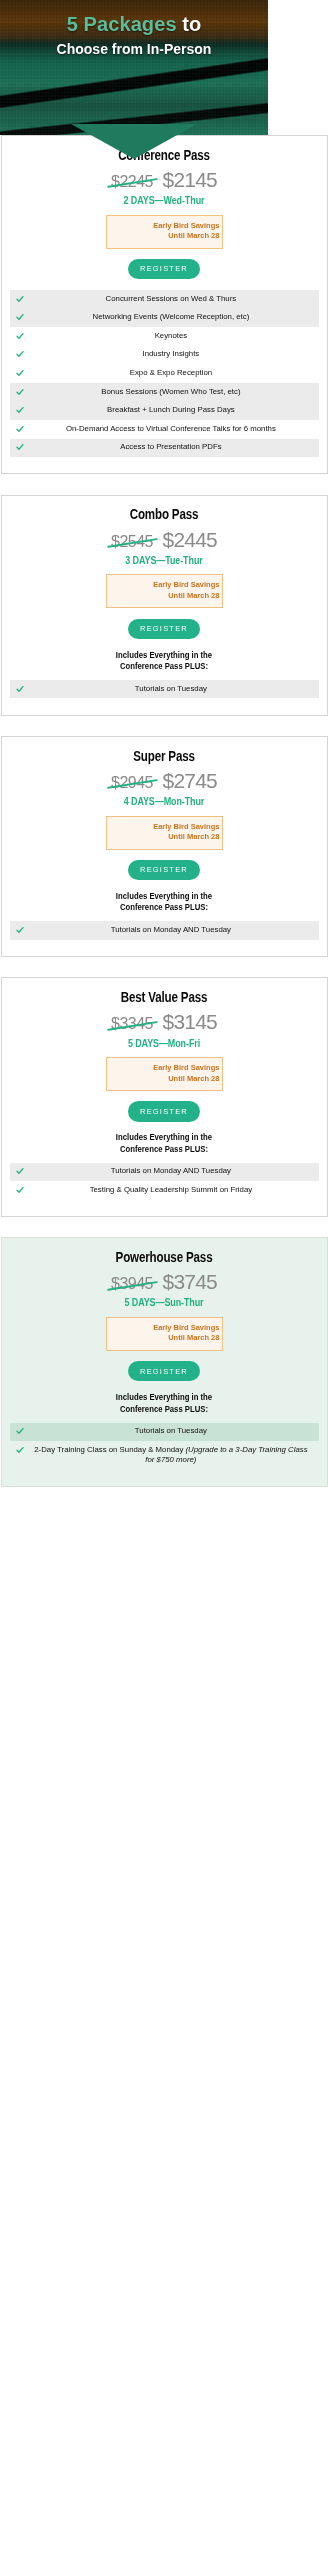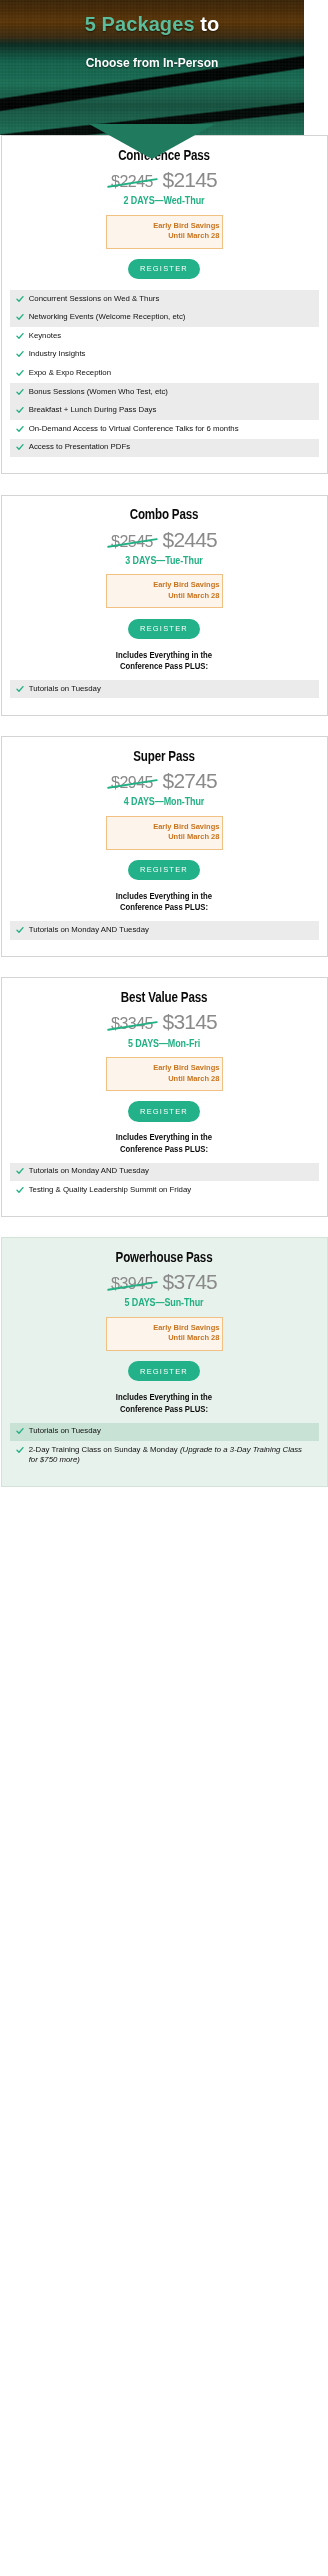--- a/index.html
+++ b/index.html
@@ -7,21 +7,21 @@
   body {
     width: 328px;
     background: #ffffff;
     font-family: "Liberation Sans", sans-serif;
     -webkit-font-smoothing: antialiased;
   }
 
   
   .hero {
     position: relative;
-    width: 304px;
+    width: 268px;
     height: 135px;
     overflow: visible;
     background:
       linear-gradient(172deg, rgba(0,0,0,0) 55%, rgba(0,0,0,0.95) 56%, rgba(0,0,0,0.95) 62%, rgba(0,0,0,0) 63%),
       linear-gradient(174deg, rgba(0,0,0,0) 80%, rgba(0,0,0,0.9) 81%, rgba(0,0,0,0.9) 86%, rgba(0,0,0,0) 87%),
       linear-gradient(to bottom,
         #3a2408 0%,
         #5a3508 16%,
         #3a2a10 27%,
         #0c2c22 33%,
@@ -48,22 +48,22 @@
   .hero-line1 {
     font-size: 20px;
     font-weight: 700;
     line-height: 1.18;
     letter-spacing: 0.1px;
     color: #ffffff;
     text-shadow: 0 0.5px 1.6px rgba(0,0,0,.55);
   }
   .hero-line1 .accent { color: #5cbd9c; }
   .hero-line2 {
-    margin-top: 19px;
-    font-size: 12px;
+    margin-top: 4px;
+    font-size: 14px;
     font-weight: 700;
     line-height: 1.2;
     color: #ffffff;
     text-shadow: 0 0.5px 1.6px rgba(0,0,0,.55);
   }
   .hero-arrow {
     position: absolute;
     left: 50%;
     bottom: -23.6px;
     transform: translateX(-50%);
@@ -178,21 +178,21 @@
     font-size: 8.6px;
     font-weight: 700;
     color: #0a0a0a;
     line-height: 1.33;
     transform: scaleX(.9);
     transform-origin: center;
     margin-bottom: 7.5px;
   }
   .includes .strong { font-weight: 700; }
 
-  .features { list-style: none; margin: 0 0.5px; }
+  .features { list-style: none; margin: 0 0.5px; text-align: center; }
   .feature {
     display: flex;
     align-items: flex-start;
     gap: 4.8px;
     padding: 3.7px 5.4px 4.3px 6.4px;
     font-size: 7.8px;
     line-height: 1.36;
     color: #101010;
     background: transparent;
   }

